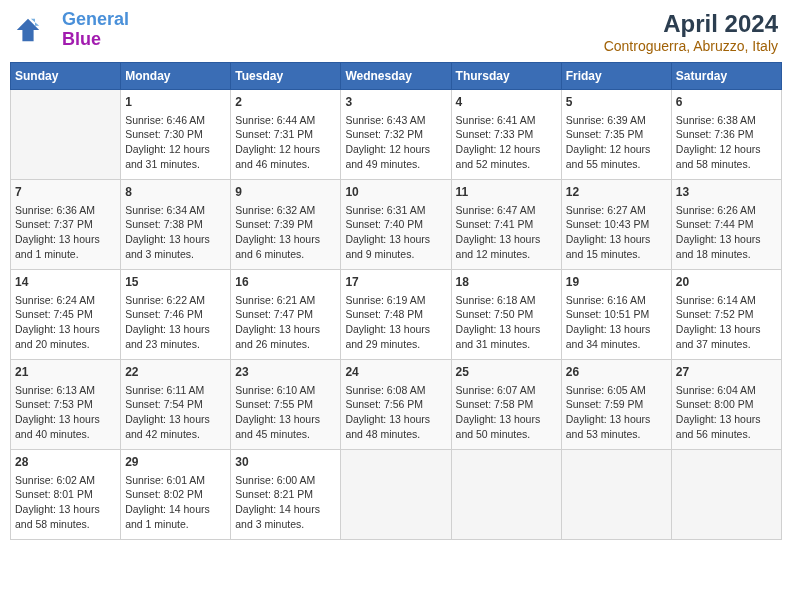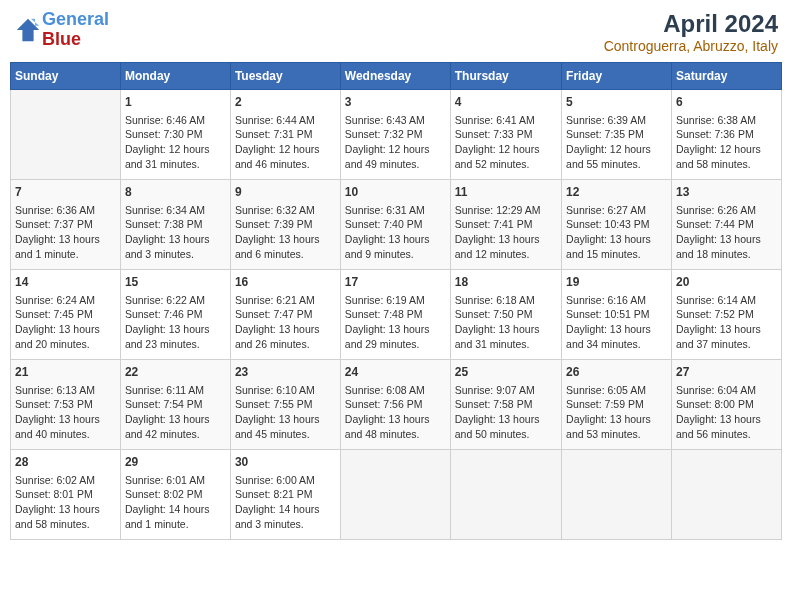--- a/index.html
+++ b/index.html
@@ -13,21 +13,21 @@
     .header {
       display: flex;
       justify-content: space-between;
       align-items: flex-start;
       margin-bottom: 8px;
       padding: 0 4px;
     }
     .logo {
       display: flex;
       align-items: center;
-      gap: 0;
+      gap: 20px;
     }
     .logo-text {
       font-size: 18px;
       font-weight: bold;
       color: #2c3e50;
       line-height: 1.1;
     }
     .logo-text span {
       color: #4a90d9;
     }
@@ -93,21 +93,21 @@
 <body>
 
 <div class="header">
   <div class="logo">
     <svg class="logo-icon" viewBox="0 0 40 40">
       <polygon points="20,4 36,20 28,20 28,36 12,36 12,20 4,20" fill="#3a6db5"></polygon>
       <polygon points="24,4 36,14 30,14 30,4" fill="#7ab0e0"></polygon>
     </svg>
     <div class="logo-text">
       <div><span>General</span></div>
-      <div style="color:#b91c1c">Blue</div>
+      <div style="color:#a21caf">Blue</div>
     </div>
   </div>
   <div class="title-block">
     <div class="month-title">April 2024</div>
     <div class="location">Controguerra, Abruzzo, Italy</div>
   </div>
 </div>
 
 <table>
   <thead>
@@ -191,21 +191,21 @@
         </td>
         <td>
           <span class="day-num">10</span>
           <div>Sunrise: 6:31 AM</div>
           <div>Sunset: 7:40 PM</div>
           <div>Daylight: 13 hours</div>
           <div>and 9 minutes.</div>
         </td>
         <td>
           <span class="day-num">11</span>
-          <div>Sunrise: 12:29 AM</div>
+          <div>Sunrise: 6:47 AM</div>
           <div>Sunset: 7:41 PM</div>
           <div>Daylight: 13 hours</div>
           <div>and 12 minutes.</div>
         </td>
         <td>
           <span class="day-num">12</span>
           <div>Sunrise: 6:27 AM</div>
           <div>Sunset: 10:43 PM</div>
           <div>Daylight: 13 hours</div>
           <div>and 15 minutes.</div>
@@ -293,21 +293,21 @@
         </td>
         <td>
           <span class="day-num">24</span>
           <div>Sunrise: 6:08 AM</div>
           <div>Sunset: 7:56 PM</div>
           <div>Daylight: 13 hours</div>
           <div>and 48 minutes.</div>
         </td>
         <td>
           <span class="day-num">25</span>
-          <div>Sunrise: 9:07 AM</div>
+          <div>Sunrise: 6:07 AM</div>
           <div>Sunset: 7:58 PM</div>
           <div>Daylight: 13 hours</div>
           <div>and 50 minutes.</div>
         </td>
         <td>
           <span class="day-num">26</span>
           <div>Sunrise: 6:05 AM</div>
           <div>Sunset: 7:59 PM</div>
           <div>Daylight: 13 hours</div>
           <div>and 53 minutes.</div>

